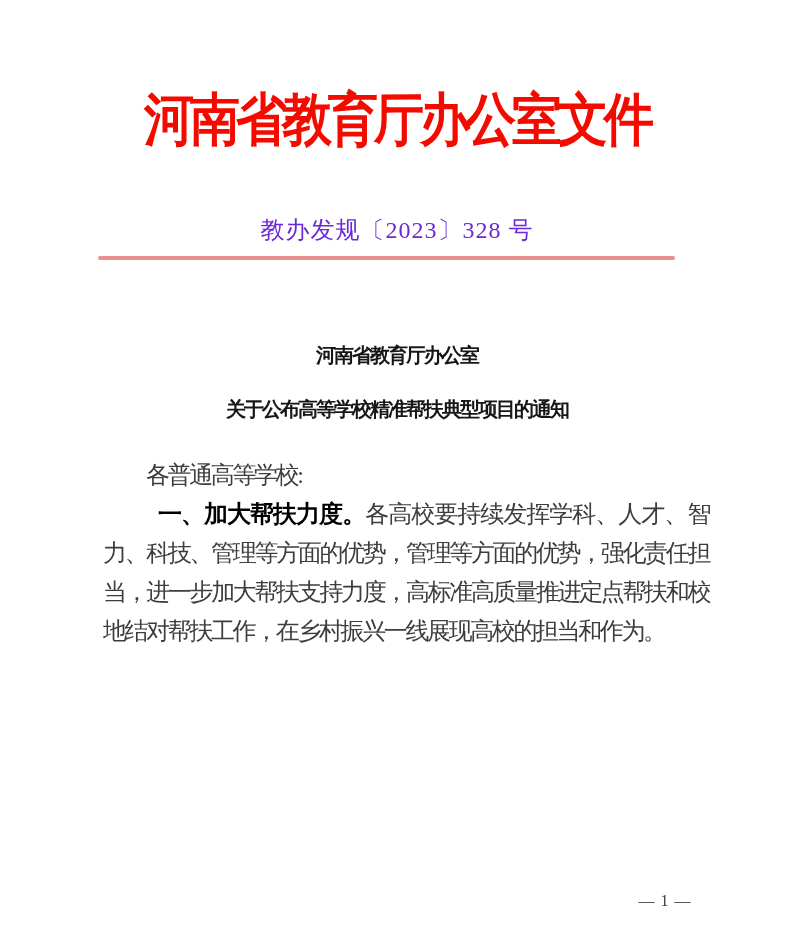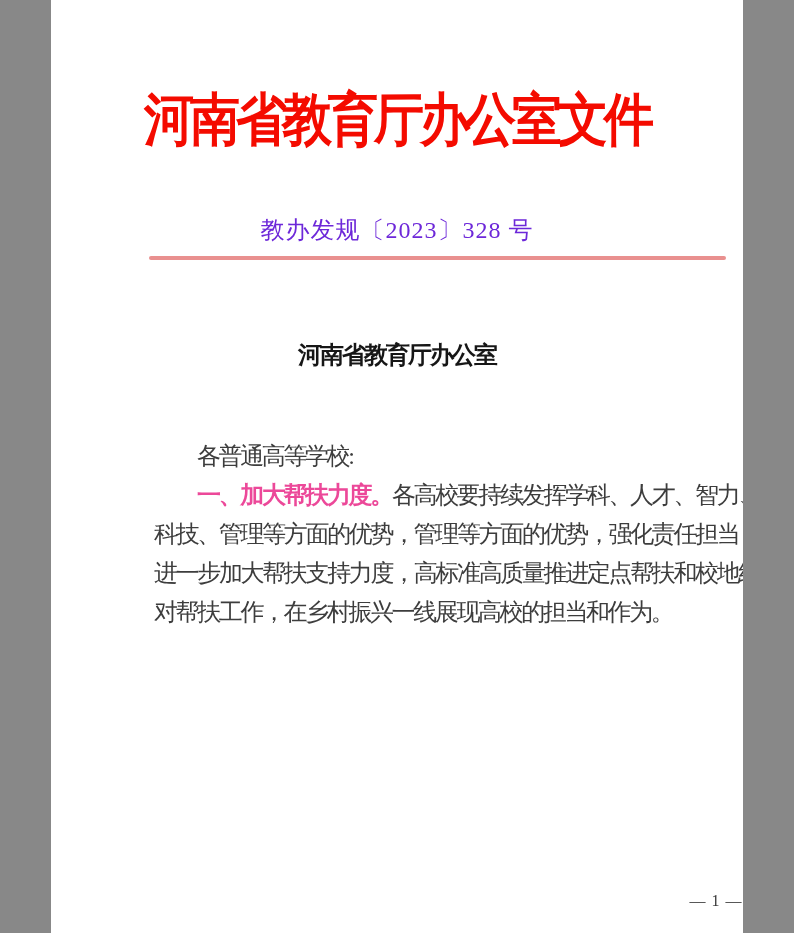--- a/index.html
+++ b/index.html
@@ -1,18 +1,18 @@
 <!DOCTYPE html>
 <html><head>
 <meta charset="utf-8">
 <style>
   html, body { margin: 0; padding: 0; background: #888; }
   .page {
     position: relative;
-    width: 692px;
+    width: 794px;
     height: 933px;
     margin: 0 auto;
     background: #ffffff;
     overflow: hidden;
     font-family: "Liberation Serif", "DejaVu Serif", serif;
   }
   .letterhead {
     position: absolute;
     top: 82px;
     left: 0;
@@ -47,47 +47,48 @@
     border-radius: 2px;
   }
   .doc-title {
     position: absolute;
     top: 328px;
     left: 0;
     width: 100%;
     text-align: center;
     font-weight: bold;
     color: #161616;
-    font-size: 24px;
+    font-size: 20px;
     line-height: 54px;
     letter-spacing: -2px;
   }
   .body-text {
     position: absolute;
     left: 103px;
-    top: 437px;
+    top: 456px;
     width: 606px;
     font-size: 24px;
     line-height: 39px;
     letter-spacing: -2.4px;
     color: #3d3d3d;
     text-align: justify;
     text-justify: inter-ideograph;
   }
   .body-text p {
     margin: 0;
     padding: 0;
     text-indent: 43px;
   }
   .salutation {
     text-indent: 0;
   }
   .bold-lead {
     font-weight: bold;
-    color: #ec4899;
+    color: #000000;
+    margin-left: 12px;
   }
   .page-number {
     position: absolute;
     left: 610px;
     top: 892px;
     width: 110px;
     text-align: center;
     font-size: 16px;
     color: #3a3a3a;
     letter-spacing: 1px;
@@ -100,20 +101,21 @@
 <div class="page">
 
   <div class="letterhead">河南省教育厅办公室文件</div>
 
   <div class="doc-number">教办发规〔2023〕328 号</div>
 
   <div class="red-line"></div>
 
   <div class="doc-title">
     <div>河南省教育厅办公室</div>
+    <div>关于公布高等学校精准帮扶典型项目的通知</div>
   </div>
 
   <div class="body-text">
     <p class="salutation">各普通高等学校:</p>
     <p><span class="bold-lead">一、加大帮扶力度。</span><span>各高校要持续发挥学科、人才、智力、科技、管理等方面的优势，管理等方面的优势，强化责任担当，进一步加大帮扶支持力度，高标准高质量推进定点帮扶和校地结对帮扶工作，在乡村振兴一线展现高校的担当和作为。</span></p>
   </div>
 
   <div class="page-number">— 1 —</div>
 
 </div>

